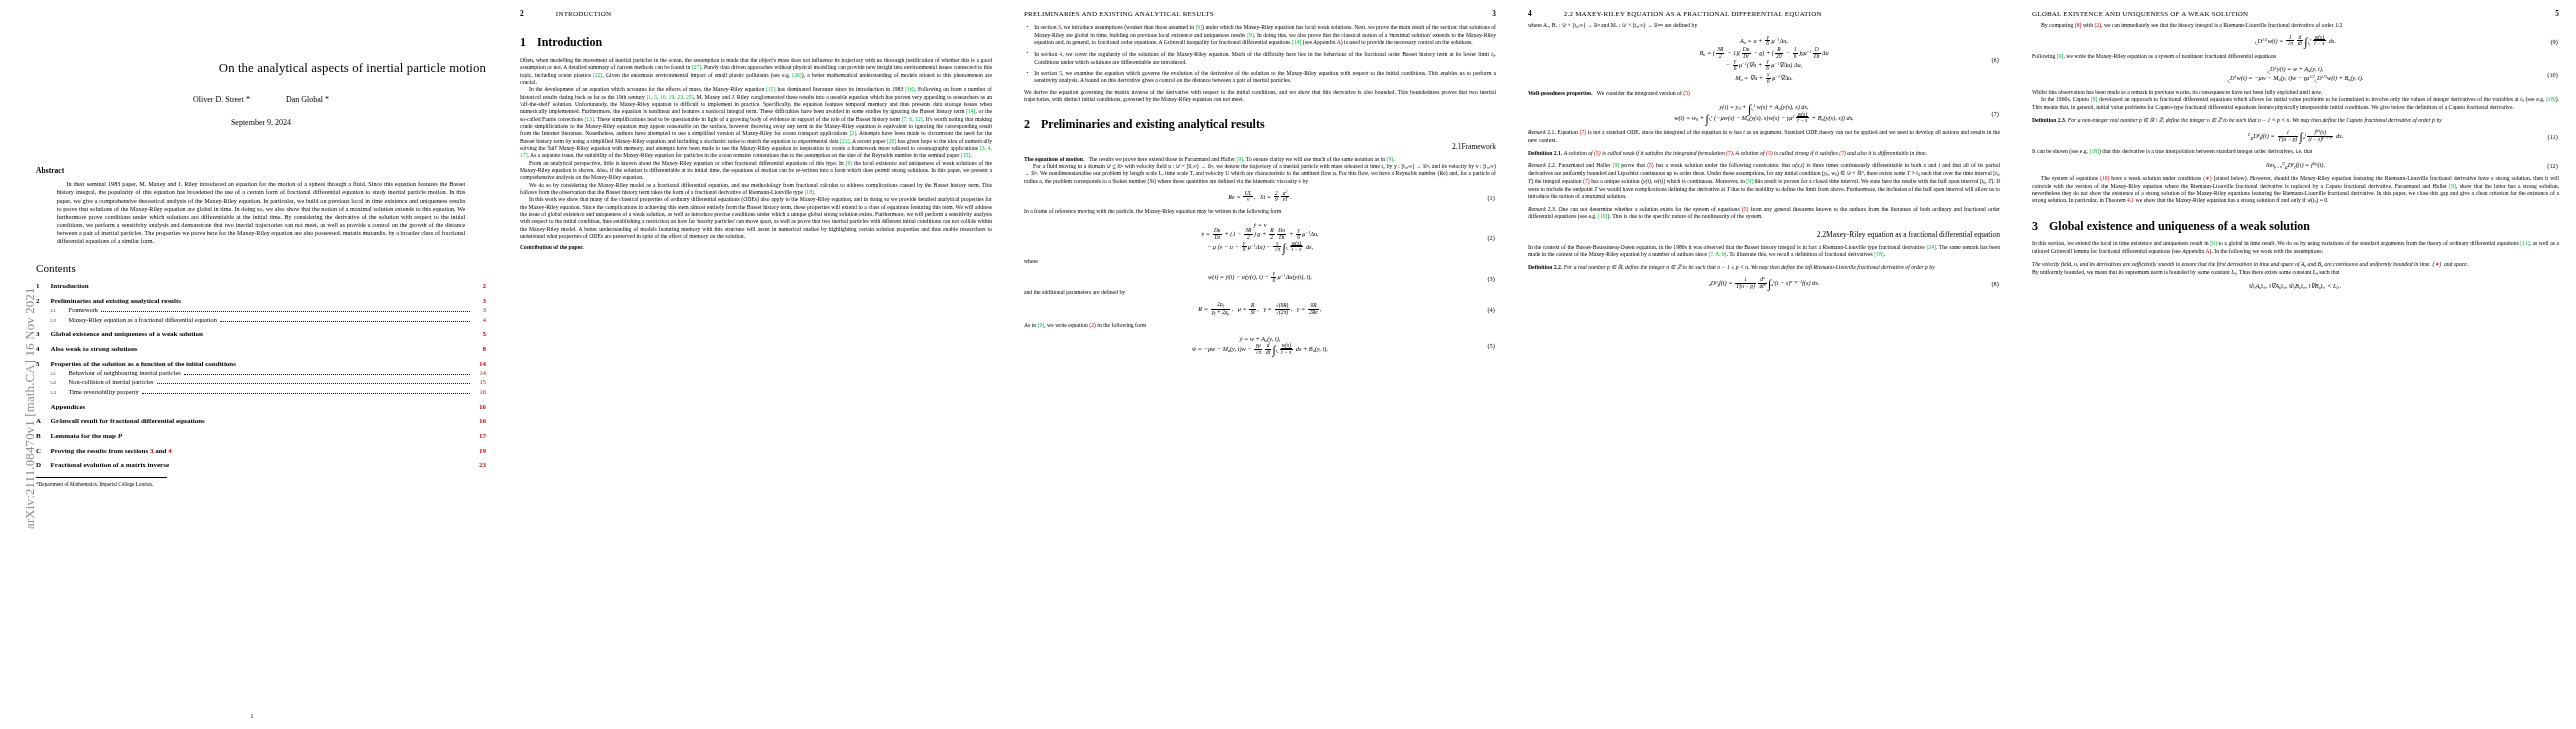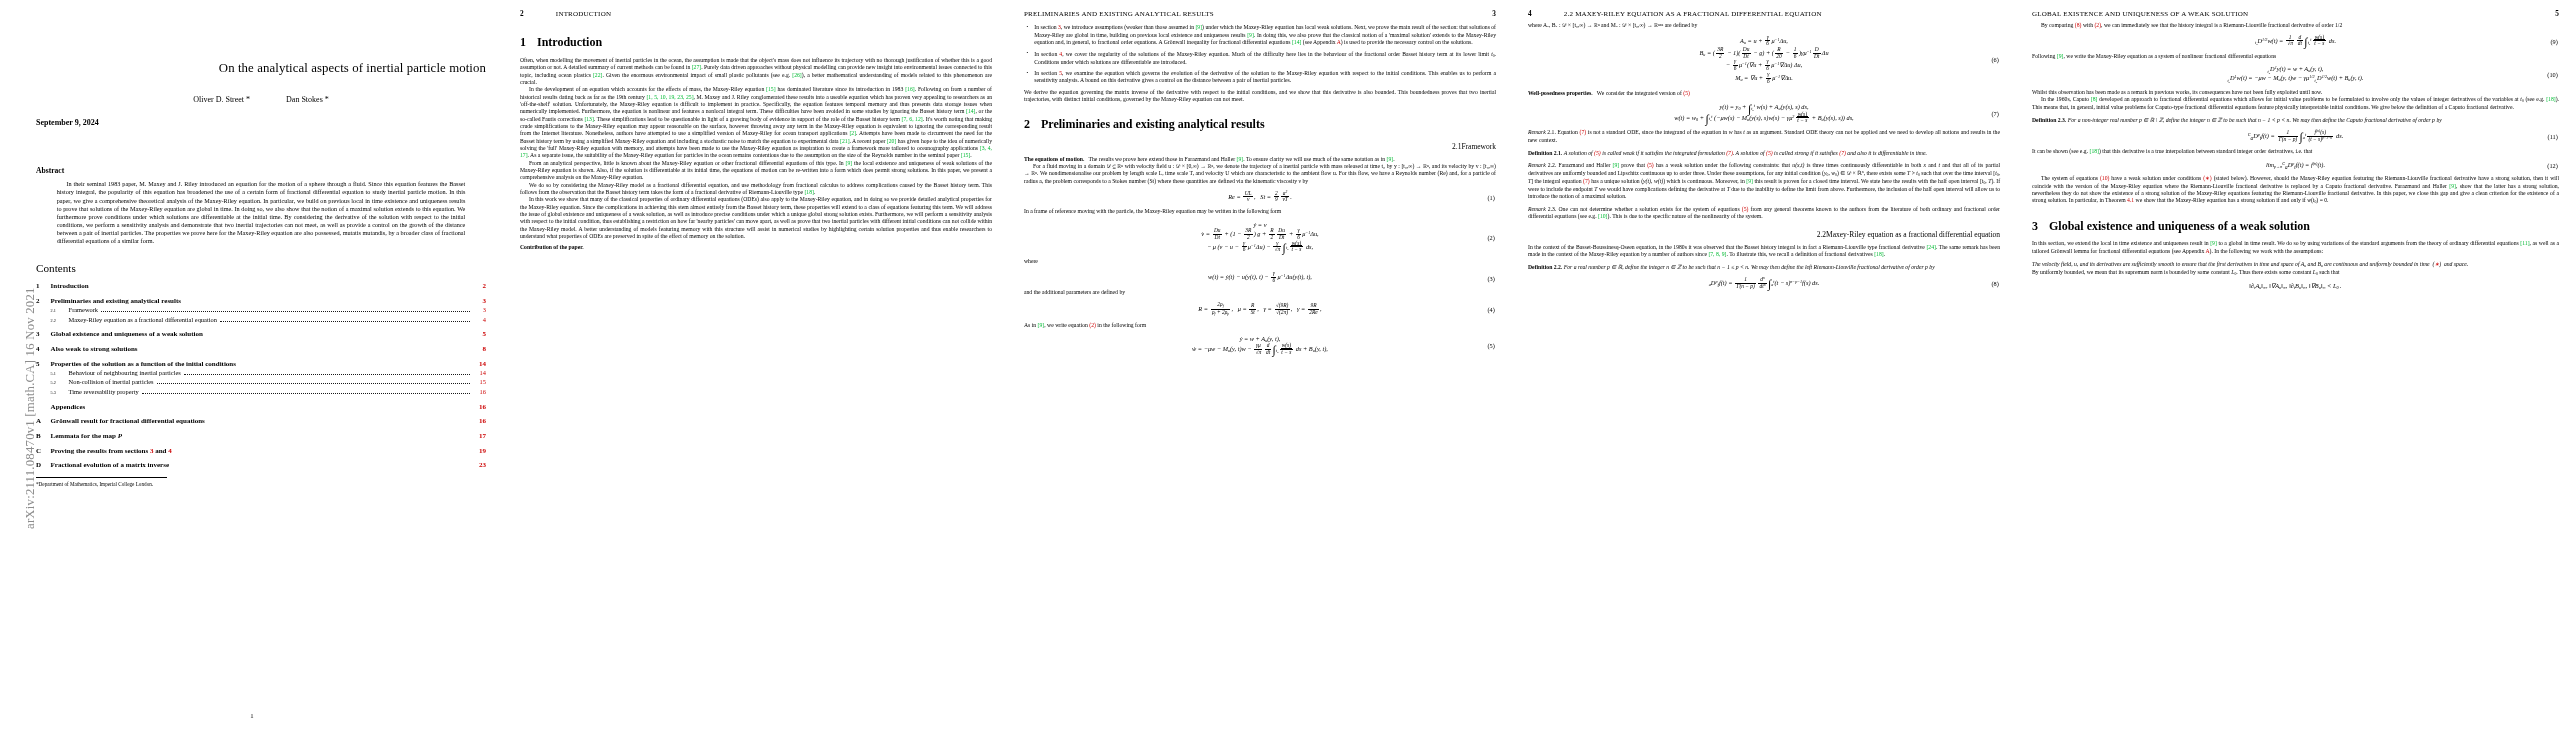--- a/index.html
+++ b/index.html
@@ -27,21 +27,21 @@
 
   .runhead{display:flex;align-items:baseline;font-size:7px;letter-spacing:0.2px;height:13.4px;}
   .runhead .folio{font-weight:bold;font-size:7.3px;}
   .runhead .rtitle{flex:1;}
   .runhead.left .folio{margin-right:32px;}
   .runhead.right .rtitle{text-align:left;}
   .runhead.right .folio{font-weight:bold;font-size:7.3px;margin-left:auto;}
 
   h1.title{font-size:12.8px;font-weight:normal;text-align:right;margin:52px 0 0 0;letter-spacing:0.1px;}
   .authors{display:flex;justify-content:center;gap:36px;margin-top:19.4px;font-size:8px;}
-  .date{margin-top:14.6px;font-size:8px;font-weight:bold;}
+  .date{text-align:center;margin-top:14.6px;font-size:8px;}
   h2.abs{text-align:left;font-size:7.6px;font-weight:bold;margin:39px 0 4.9px 0;}
   .abstract{margin:0 20.7px;font-size:6.2px;line-height:1.30;text-align:justify;text-indent:9.7px;}
 
   h2.contents{font-size:11.2px;font-weight:normal;margin:17px 0 8.5px 0;font-family:Liberation Serif, serif;}
   .toc{font-size:6.7px;}
   .toc .row{display:flex;align-items:baseline;margin-bottom:1.8px;}
   .toc .row.sec{font-weight:bold;font-size:7px;margin-top:6.7px;margin-bottom:1.2px;}
   .toc .num{width:14.6px;flex:none;}
   .toc .num.sub{width:18px;margin-left:14.6px;}
   .toc .lbl{white-space:nowrap;}
@@ -93,21 +93,21 @@
 
   <div class="page p1">
     <div class="arxiv-strip">
       <span>arXiv:2111.08470v1  [math.CA]  16 Nov 2021</span>
     </div>
 
     <h1 class="title">On the analytical aspects of inertial particle motion</h1>
 
     <div class="authors">
       <span>Oliver D. Street *</span>
-      <span>Dan Stokes *</span>
+      <span>Dan Global *</span>
     </div>
 
     <div class="date">September 9, 2024</div>
 
     <h2 class="abs">Abstract</h2>
     <div class="abstract">In their seminal 1983 paper, M. Maxey and J. Riley introduced an equation for the motion of a sphere through a fluid. Since this equation features the Basset history integral, the popularity of this equation has broadened the use of a certain form of fractional differential equation to study inertial particle motion. In this paper, we give a comprehensive theoretical analysis of the Maxey-Riley equation. In particular, we build on previous local in time existence and uniqueness results to prove that solutions of the Maxey-Riley equation are global in time. In doing so, we also show that the notion of a maximal solution extends to this equation. We furthermore prove conditions under which solutions are differentiable at the initial time. By considering the derivative of the solution with respect to the initial conditions, we perform a sensitivity analysis and demonstrate that two inertial trajectories can not meet, as well as provide a control on the growth of the distance between a pair of inertial particles. The properties we prove here for the Maxey-Riley equation are also possessed, mutatis mutandis, by a broader class of fractional differential equations of a similar form.</div>
 
     <h2 class="contents">Contents</h2>
 
     <div class="toc">

